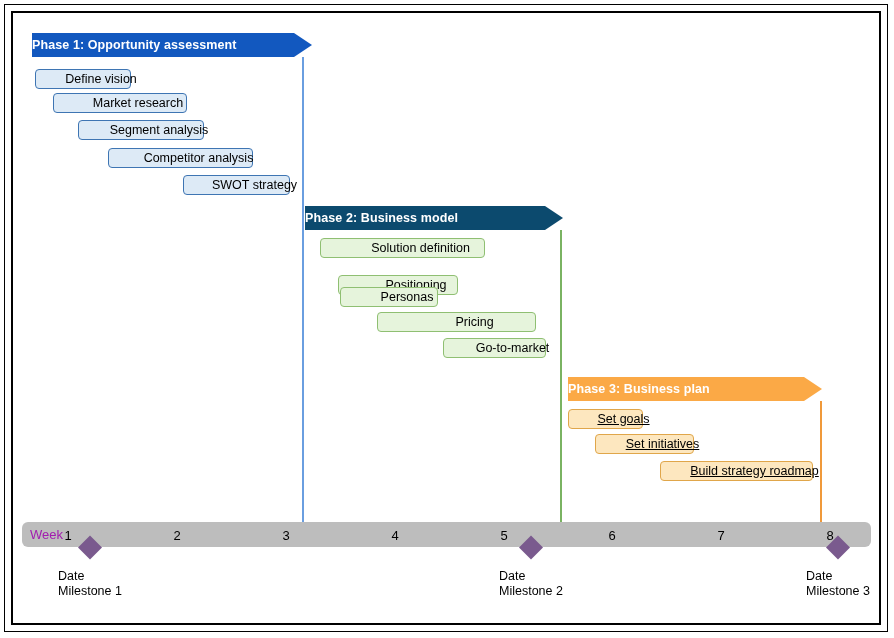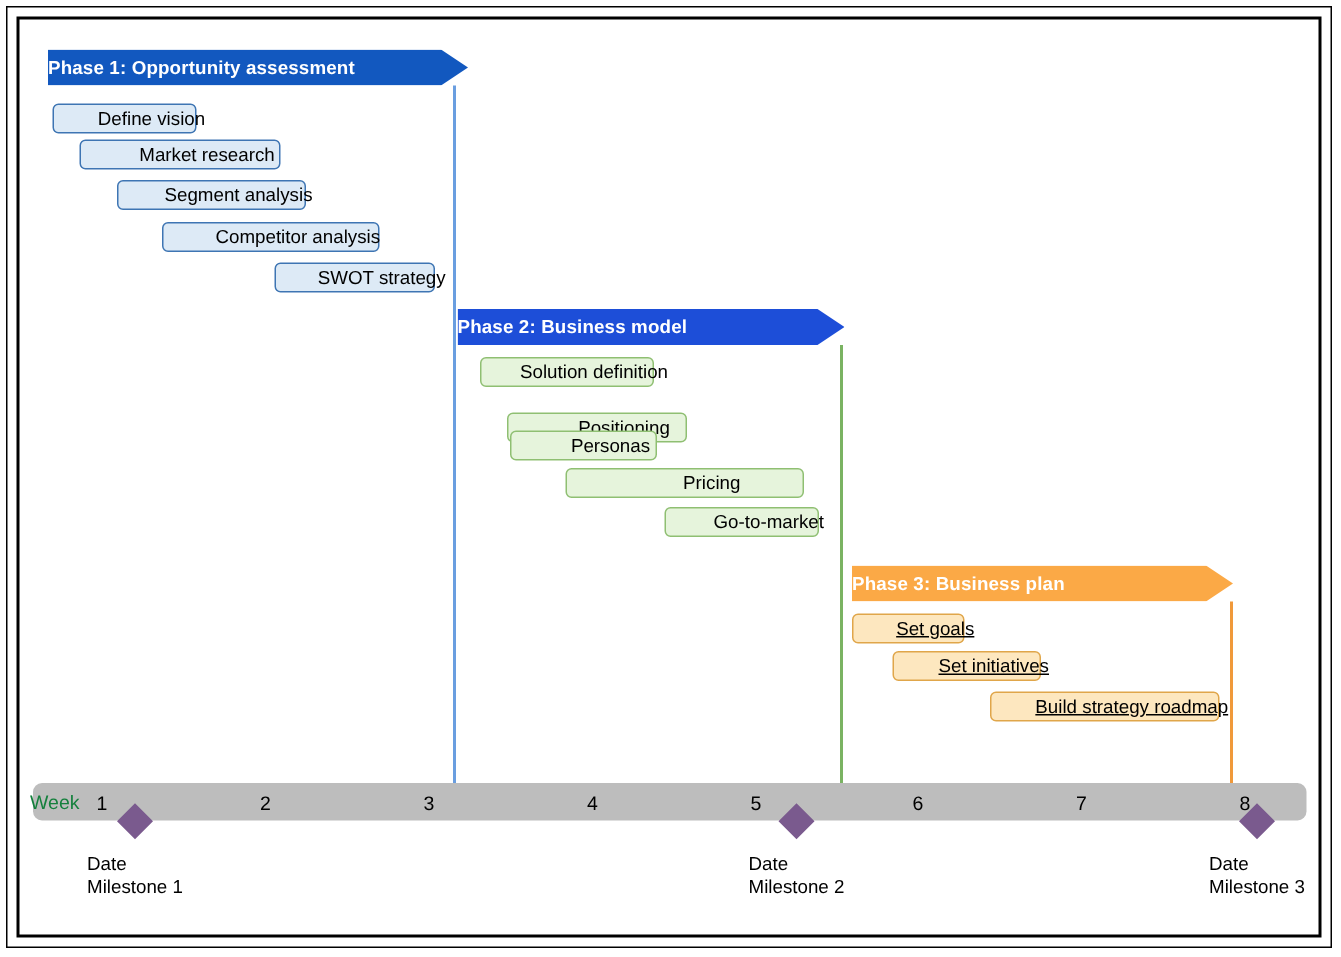--- a/index.html
+++ b/index.html
@@ -89,24 +89,24 @@
     position: absolute;
     left: 22px;
     top: 522px;
     width: 849px;
     height: 25px;
     background: #bdbdbd;
     border-radius: 6px;
   }
   #timeline-week-label {
     position: absolute;
-    left: 20px;
+    left: 30px;
     top: 528px;
     font-size: 13px;
-    color: #15803d;
+    color: #a21caf;
     line-height: 1;
   }
   .tick-label {
     position: absolute;
     top: 529px;
     font-size: 13px;
     color: #000000;
     text-align: center;
     transform: translateX(-50%);
     line-height: 1;
@@ -150,24 +150,24 @@
     <span>Market research</span>
   </div>
   <div class="task-bar task-p1" id="p1-t3" style="left: 108px; top: 148px; width: 145px;">
     <span>Competitor analysis</span>
   </div>
   <div class="task-bar task-p1" id="p1-t4" style="left: 183px; top: 175px; width: 107px;">
     <span>SWOT strategy</span>
   </div>
 
   <div class="phase-line" id="p2-line" style="left: 560px; top: 230px; height: 292px; background: rgb(122, 179, 98);"></div>
-  <div class="phase-banner" id="p2-banner" style="left: 305px; top: 206px; width: 258px; background: #1d4ed8; clip-path: polygon(0% 0%, 93.023% 0%, 100% 50%, 93.023% 100%, 0% 100%);">
+  <div class="phase-banner" id="p2-banner" style="left: 305px; top: 206px; width: 258px; background: #0c4a6e; clip-path: polygon(0% 0%, 93.023% 0%, 100% 50%, 93.023% 100%, 0% 100%);">
     <span class="banner-label">Phase 2: Business model</span>
   </div>
-  <div class="task-bar task-p2" id="p2-t0" style="left: 320px; top: 238px; width: 116px;">
+  <div class="task-bar task-p2" id="p2-t0" style="left: 320px; top: 238px; width: 165px;">
     <span>Solution definition</span>
   </div>
   <div class="task-bar task-p2" id="p2-t1" style="left: 338px; top: 261px; width: 120px; margin-top: 14px;">
     <span>Positioning</span>
   </div>
   <div class="task-bar task-p2" id="p2-t2" style="left: 340px; top: 287px; width: 98px;">
     <span>Personas</span>
   </div>
   <div class="task-bar task-p2" id="p2-t3" style="left: 377px; top: 312px; width: 159px;">
     <span>Pricing</span>

